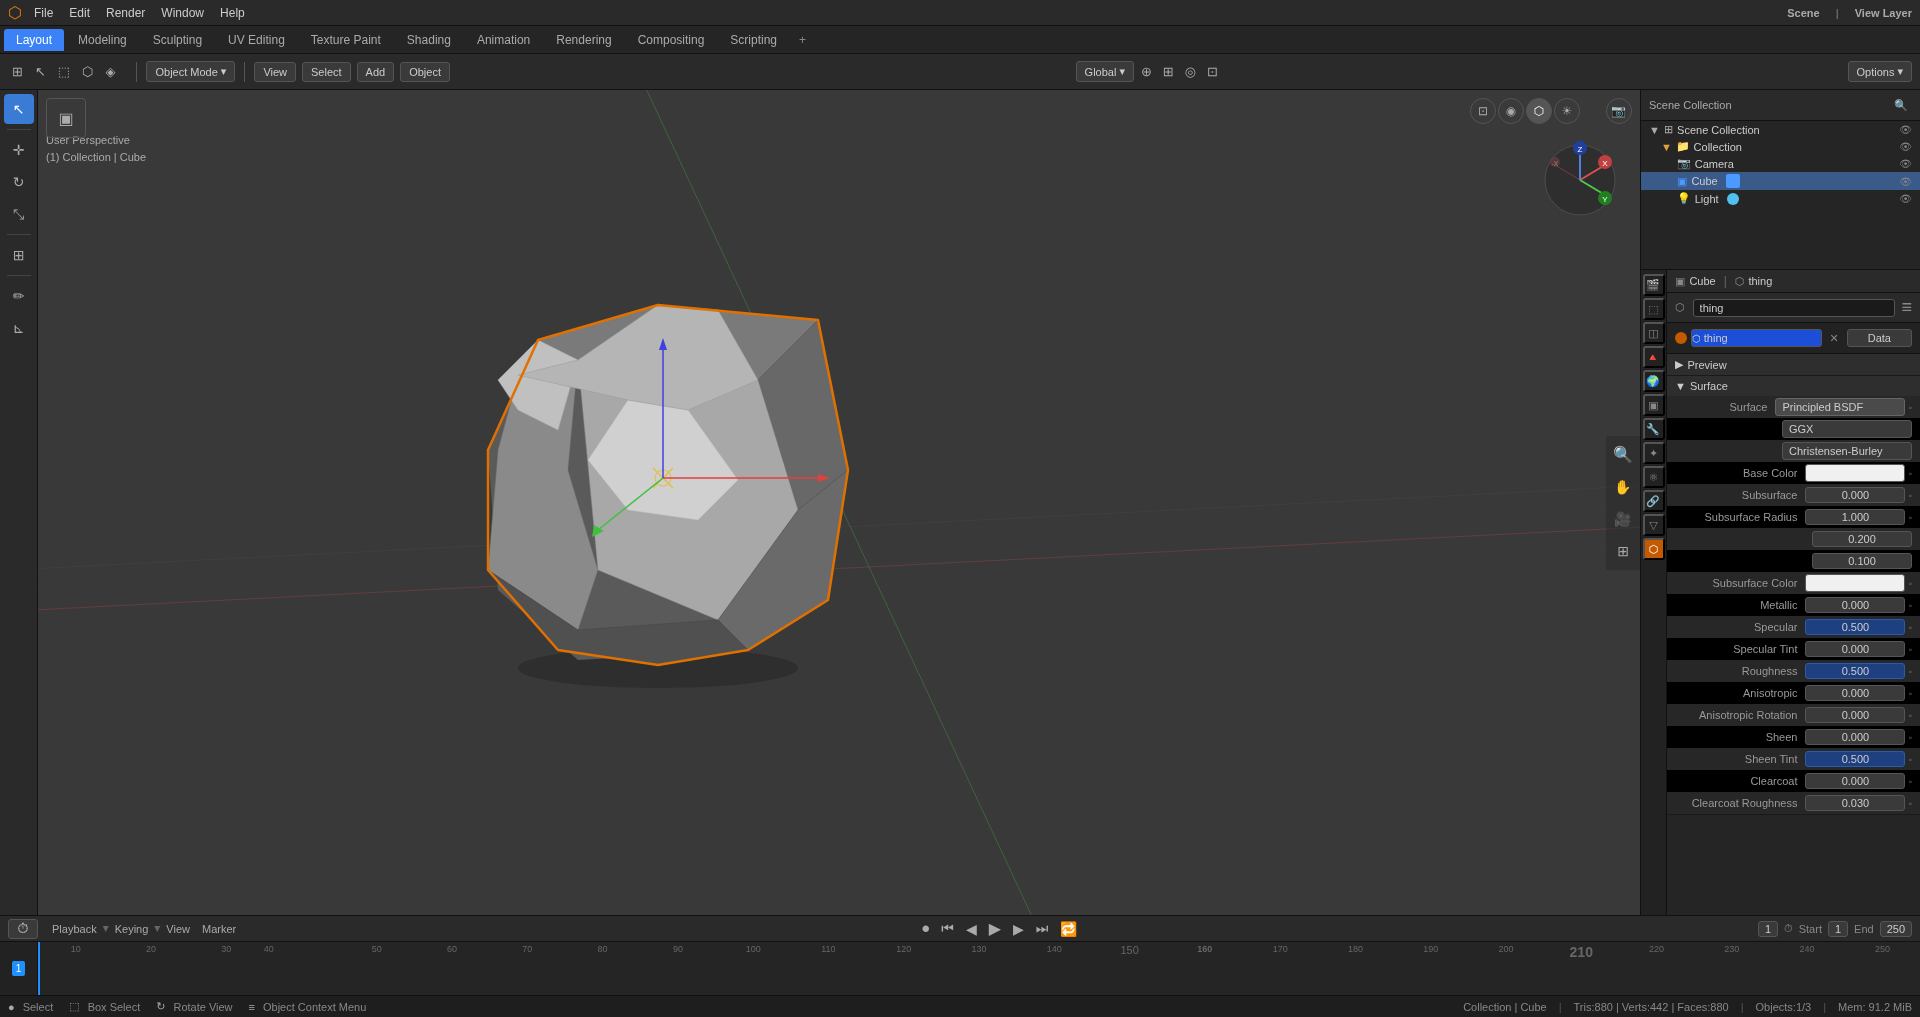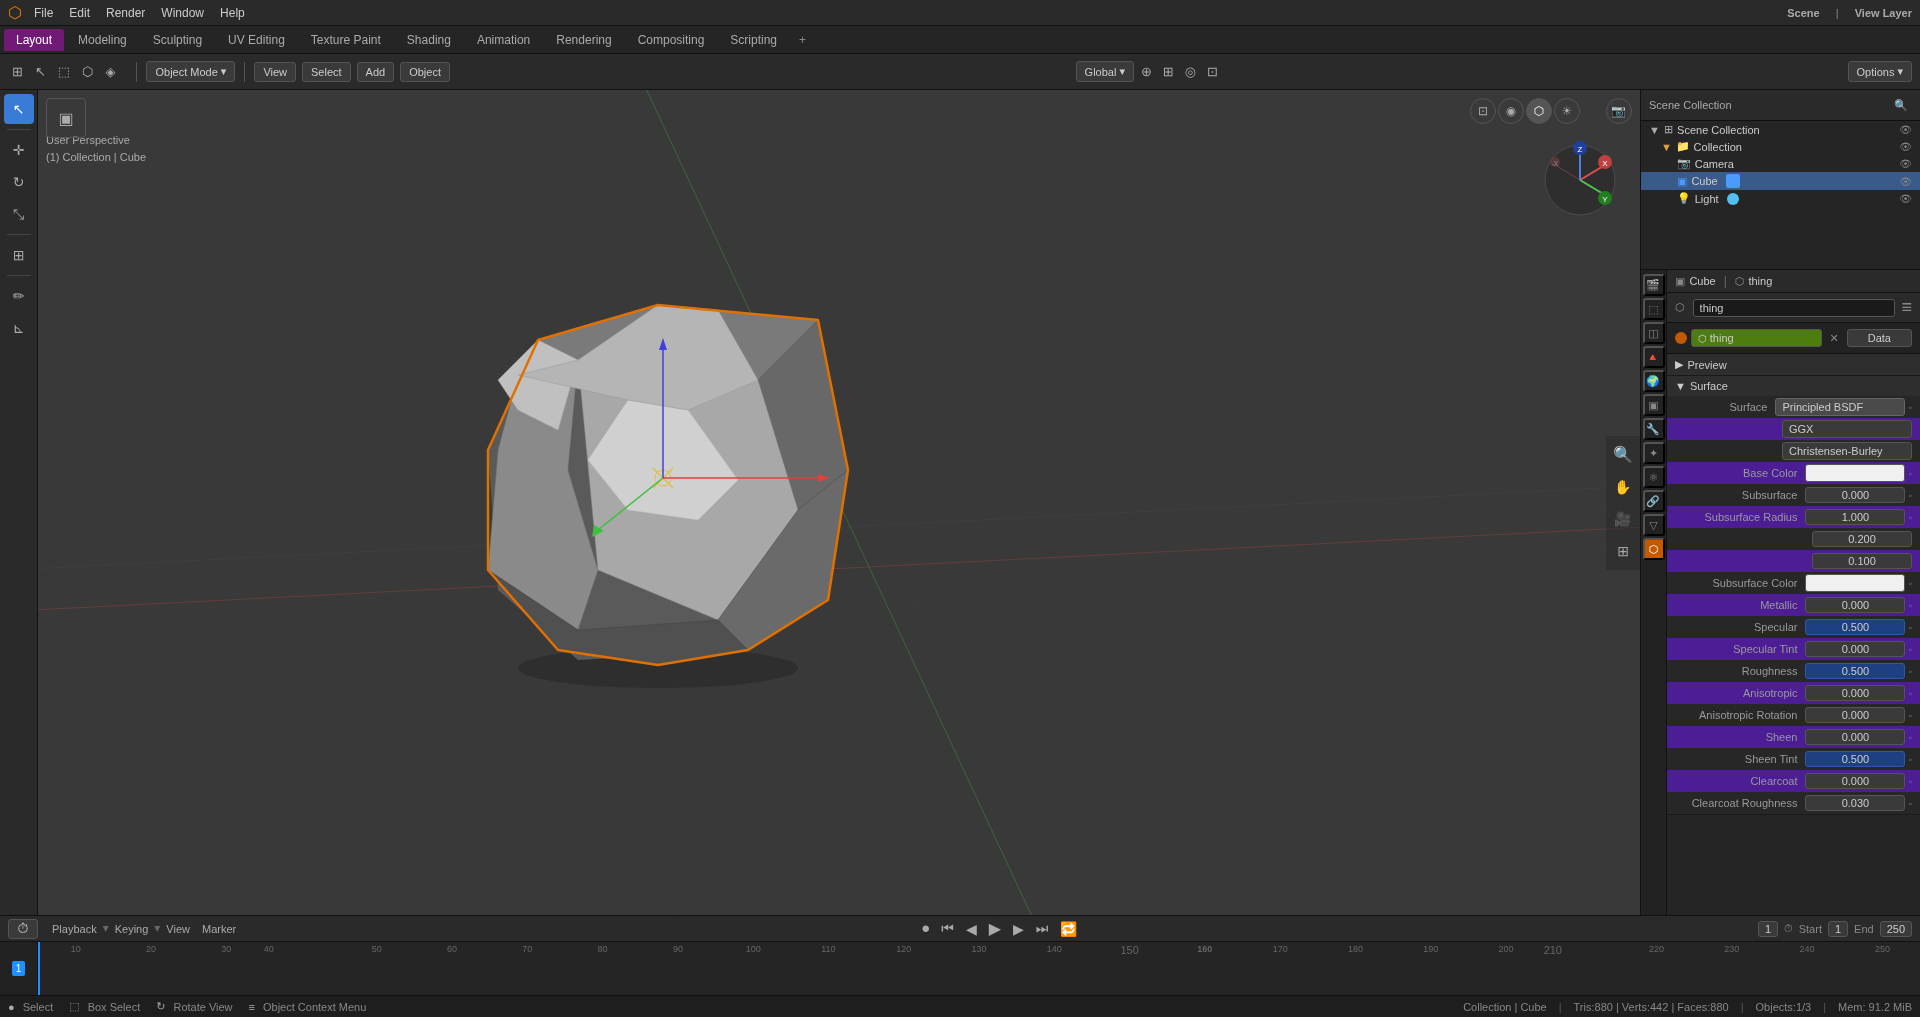--- a/index.html
+++ b/index.html
@@ -45,21 +45,21 @@
     }
     .workspace-tab {
       padding: 4px 12px;
       cursor: pointer;
       font-size: 12px;
       color: #aaa;
       border-radius: 3px 3px 0 0;
       margin-right: 2px;
     }
     .workspace-tab.active {
-      background: #701a75;
+      background: #3b82f6;
       color: #fff;
     }
     .ws-plus {
       color: #888;
       padding: 4px 8px;
       cursor: pointer;
     }
 
     
     .toolbar-row {
@@ -287,25 +287,25 @@
     }
     .mat-dot {
       width: 12px;
       height: 12px;
       border-radius: 50%;
       background: #c45a00;
       flex-shrink: 0;
     }
     .mat-name-btn {
       flex: 1;
-      background: #4d7c0f;
+      background: #1d4ed8;
       border: 1px solid #555;
       border-radius: 3px;
       color: #ccc;
-      padding: 2px 6px;
+      padding: 2px 0;
       font-size: 11px;
       cursor: pointer;
     }
     .mat-x-btn {
       background: transparent;
       border: none;
       color: #888;
       cursor: pointer;
       font-size: 11px;
       padding: 1px 4px;
@@ -331,21 +331,21 @@
       align-items: center;
       gap: 4px;
       cursor: pointer;
       font-size: 11px;
       color: #ccc;
     }
     .prop-row {
       display: flex;
       align-items: center;
       padding: 2px 8px;
-      background: #4c1d95;
+      background: #000000;
       min-height: 22px;
     }
     .prop-row:nth-child(even) { background: #272727; }
     .prop-label {
       flex: 1;
       color: #999;
       font-size: 11px;
       text-align: right;
       padding-right: 8px;
     }
@@ -937,21 +937,21 @@
         <div style="flex:1;text-align:center;font-size:9px;color:#666;">110</div>
         <div style="flex:1;text-align:center;font-size:9px;color:#666;">120</div>
         <div style="flex:1;text-align:center;font-size:9px;color:#666;">130</div>
         <div style="flex:1;text-align:center;font-size:9px;color:#666;">140</div>
         <div style="flex:1;text-align:center;font-size:11px;color:#666;">150</div>
         <div style="flex:1;text-align:center;font-size:9px;color:#666;font-weight:bold;">160</div>
         <div style="flex:1;text-align:center;font-size:9px;color:#666;">170</div>
         <div style="flex:1;text-align:center;font-size:9px;color:#666;">180</div>
         <div style="flex:1;text-align:center;font-size:9px;color:#666;">190</div>
         <div style="flex:1;text-align:center;font-size:9px;color:#666;">200</div>
-        <div style="flex:1;font-size:11px;color:#666;">210</div>
+        <div style="flex:1;text-align:center;font-size:14px;color:#666;font-weight:bold;">210</div>
         <div style="flex:1;text-align:center;font-size:9px;color:#666;">220</div>
         <div style="flex:1;text-align:center;font-size:9px;color:#666;">230</div>
         <div style="flex:1;text-align:center;font-size:9px;color:#666;">240</div>
         <div style="flex:1;text-align:center;font-size:9px;color:#666;">250</div>
       </div>
 
       <div style="position:absolute;top:0;bottom:0;left:0;width:2px;background:#1e90ff;"></div>
     </div>
   </div>
 

